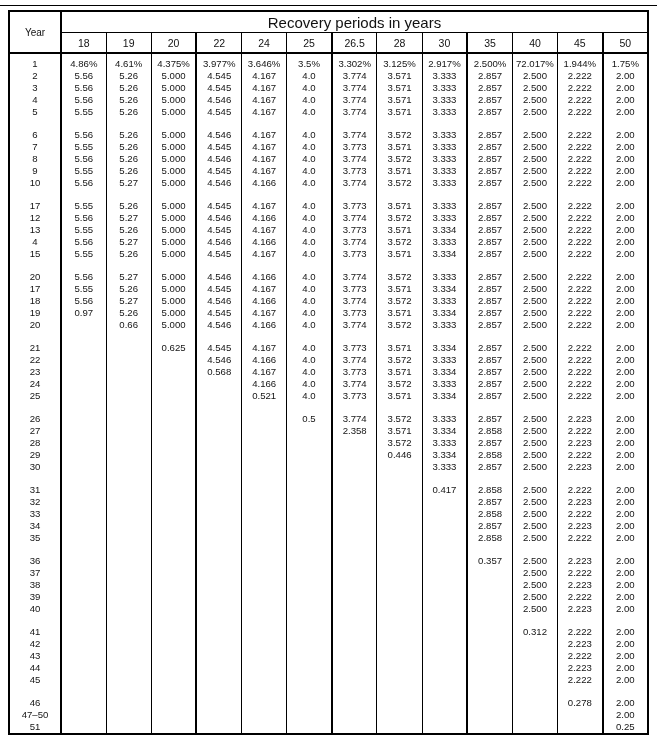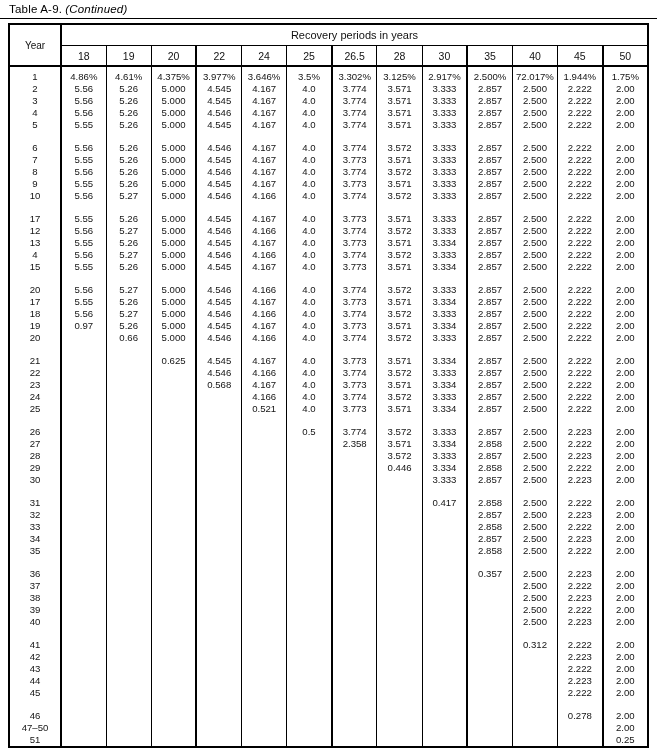--- a/index.html
+++ b/index.html
@@ -47,21 +47,21 @@
   }
   thead th { font-weight: normal; color: #111; }
   .year-th {
     border-right: 2px solid #000;
     border-bottom: 2px solid #000;
     font-size: 10px;
   }
   .group-th {
     border-bottom: 1px solid #000;
     height: 20px;
-    font-size: 11px;
+    font-size: 15px;
   }
   #col-row th {
     height: 19px;
     font-size: 10.5px;
     border-bottom: 2px solid #000;
     border-left: 1px solid #000;
     border-right: 1px solid #000;
   }
   tbody td {
     height: 12px;
@@ -76,23 +76,20 @@
     border-right: 2px solid #000;
   }
   .grp-end { border-right: 2px solid #000 !important; }
   tr.gap td { height: 11px; }
   tbody tr:first-child td { padding-top: 4px; }
 </style>
 </head>
 <body>
 
 <div class="page">
-  <div class="titlebar">
-    <span class="t1">Table A-9.</span><span class="t2">(Continued)</span>
-  </div>
   <div class="rule"></div>
 
   <table class="a9">
       <colgroup>
         <col class="year-col">
         <col>
         <col>
         <col>
         <col>
         <col>

